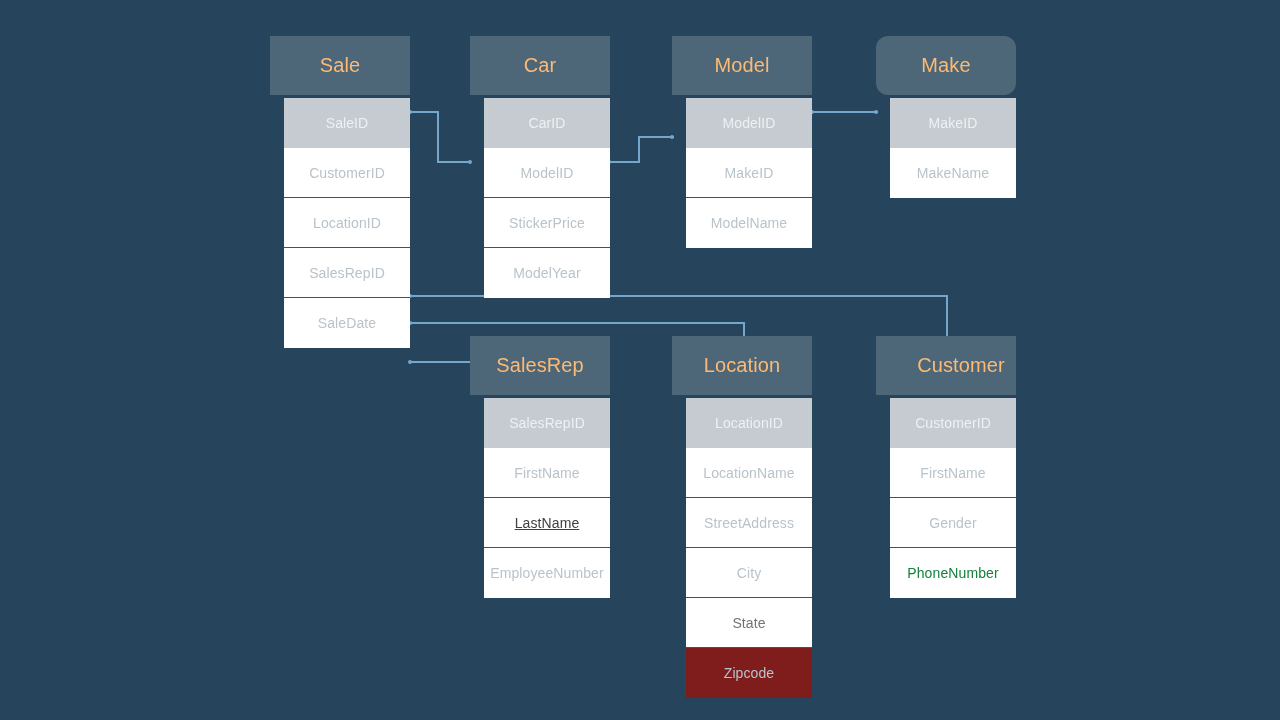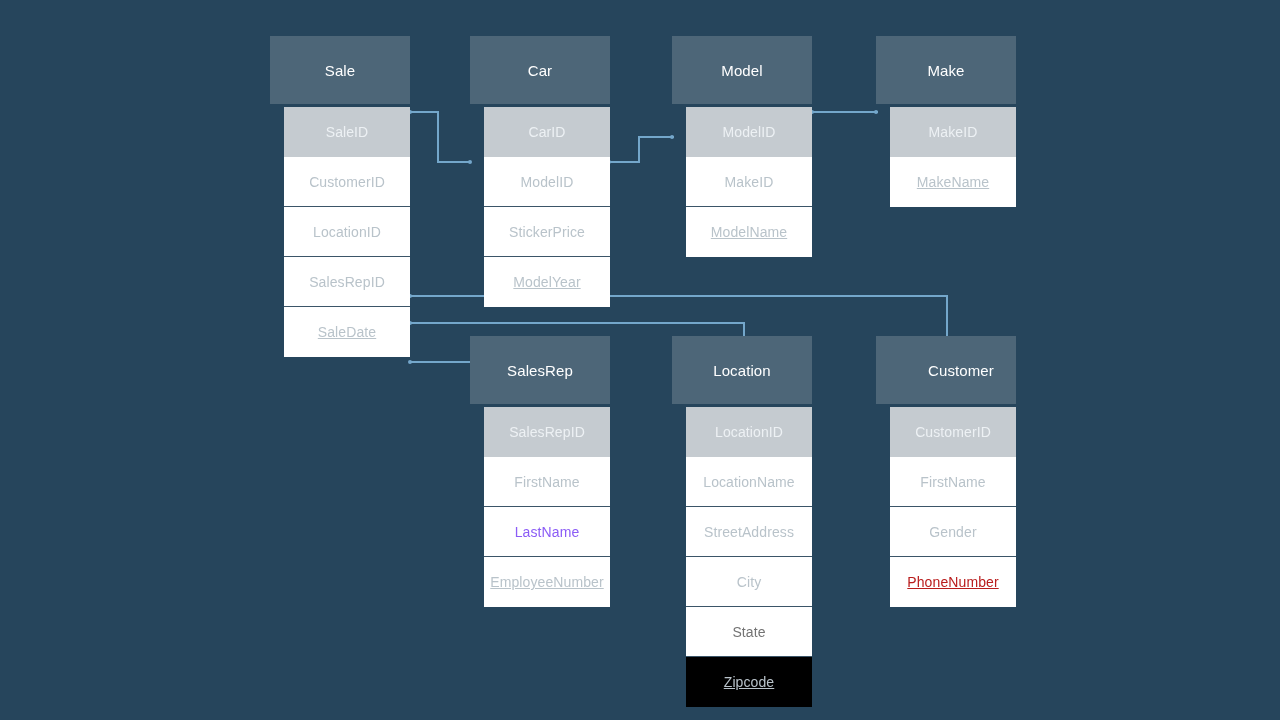--- a/index.html
+++ b/index.html
@@ -14,24 +14,24 @@
     background: #26455c;
     overflow: hidden;
     font-family: "Liberation Sans", sans-serif;
   }
   .er-table {
     position: absolute;
     width: 140px;
     z-index: 3;
   }
   .tbl-header {
-    height: 68px;
+    height: 59px;
     background: #4d6678;
-    color: #ffffff;
-    font-size: 15px;
+    color: #fdba74;
+    font-size: 20px;
     display: flex;
     align-items: center;
     justify-content: center;
     letter-spacing: .1px;
     box-sizing: border-box;
   }
   .tbl-rows {
     margin-top: 3px;
     padding-left: 14px;
   }
@@ -40,21 +40,21 @@
     background: #ffffff;
     color: #b9c3ca;
     font-size: 14px;
     display: flex;
     align-items: center;
     justify-content: center;
     box-sizing: border-box;
     border-bottom: 1px solid #3b5568;
     letter-spacing: .1px;
   }
-  .tbl-row:last-child { border-bottom: none; text-decoration: underline; }
+  .tbl-row:last-child { border-bottom: none; }
   .tbl-row.pk {
     background: #c5cbd0;
     color: #edf1f4;
     border-bottom: none;
   }
   .conn {
     position: absolute;
     background: #74a7cb;
     z-index: 1;
   }
@@ -118,49 +118,49 @@
       </div>
       <div class="er-table" style="left: 672px; top: 36px;">
         <div class="tbl-header" style="background: rgb(77, 102, 120);">Model</div>
         <div class="tbl-rows">
           <div class="tbl-row pk" style="background: rgb(197, 203, 208);">ModelID</div>
           <div class="tbl-row" style="background: rgb(255, 255, 255); color: rgb(185, 195, 202);">MakeID</div>
           <div class="tbl-row" style="background: rgb(255, 255, 255); color: rgb(185, 195, 202);">ModelName</div>
         </div>
       </div>
       <div class="er-table" style="left: 876px; top: 36px;">
-        <div class="tbl-header" style="background: rgb(77, 102, 120);">Make</div>
+        <div class="tbl-header" style="background: rgb(77, 102, 120); border-radius: 12px;">Make</div>
         <div class="tbl-rows">
           <div class="tbl-row pk" style="background: rgb(197, 203, 208);">MakeID</div>
           <div class="tbl-row" style="background: rgb(255, 255, 255); color: rgb(185, 195, 202);">MakeName</div>
         </div>
       </div>
       <div class="er-table" style="left: 470px; top: 336px;">
         <div class="tbl-header" style="background: rgb(77, 102, 120);">SalesRep</div>
         <div class="tbl-rows">
           <div class="tbl-row pk" style="background: rgb(197, 203, 208);">SalesRepID</div>
           <div class="tbl-row" style="background: rgb(255, 255, 255); color: rgb(185, 195, 202);">FirstName</div>
-          <div class="tbl-row" style="background: rgb(255, 255, 255); color: #8b5cf6;">LastName</div>
+          <div class="tbl-row" style="background: rgb(255, 255, 255); color: #404040; text-decoration: underline;">LastName</div>
           <div class="tbl-row" style="background: rgb(255, 255, 255); color: rgb(185, 195, 202);">EmployeeNumber</div>
         </div>
       </div>
       <div class="er-table" style="left: 672px; top: 336px;">
         <div class="tbl-header" style="background: rgb(77, 102, 120);">Location</div>
         <div class="tbl-rows">
           <div class="tbl-row pk" style="background: rgb(197, 203, 208);">LocationID</div>
           <div class="tbl-row" style="background: rgb(255, 255, 255); color: rgb(185, 195, 202);">LocationName</div>
           <div class="tbl-row" style="background: rgb(255, 255, 255); color: rgb(185, 195, 202);">StreetAddress</div>
           <div class="tbl-row" style="background: rgb(255, 255, 255); color: rgb(185, 195, 202);">City</div>
           <div class="tbl-row" style="background: rgb(255, 255, 255); color: #737373;">State</div>
-          <div class="tbl-row" style="background: #000000; color: rgb(185, 195, 202);">Zipcode</div>
+          <div class="tbl-row" style="background: #7f1d1d; color: rgb(185, 195, 202);">Zipcode</div>
         </div>
       </div>
       <div class="er-table" style="left: 876px; top: 336px;">
         <div class="tbl-header" style="background: rgb(77, 102, 120); padding-left: 30px;">Customer</div>
         <div class="tbl-rows">
           <div class="tbl-row pk" style="background: rgb(197, 203, 208);">CustomerID</div>
           <div class="tbl-row" style="background: rgb(255, 255, 255); color: rgb(185, 195, 202);">FirstName</div>
           <div class="tbl-row" style="background: rgb(255, 255, 255); color: rgb(185, 195, 202);">Gender</div>
-          <div class="tbl-row" style="background: rgb(255, 255, 255); color: #b91c1c;">PhoneNumber</div>
+          <div class="tbl-row" style="background: rgb(255, 255, 255); color: #15803d;">PhoneNumber</div>
         </div>
       </div>
     </div>
 </div>
 
 </body></html>

